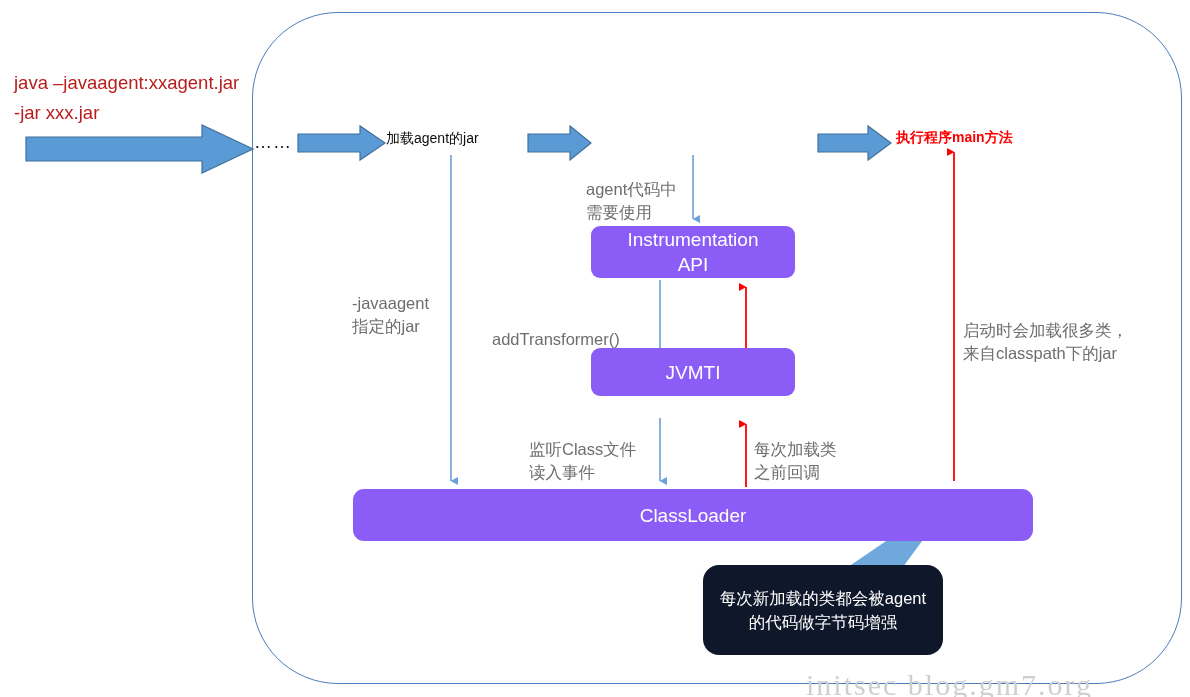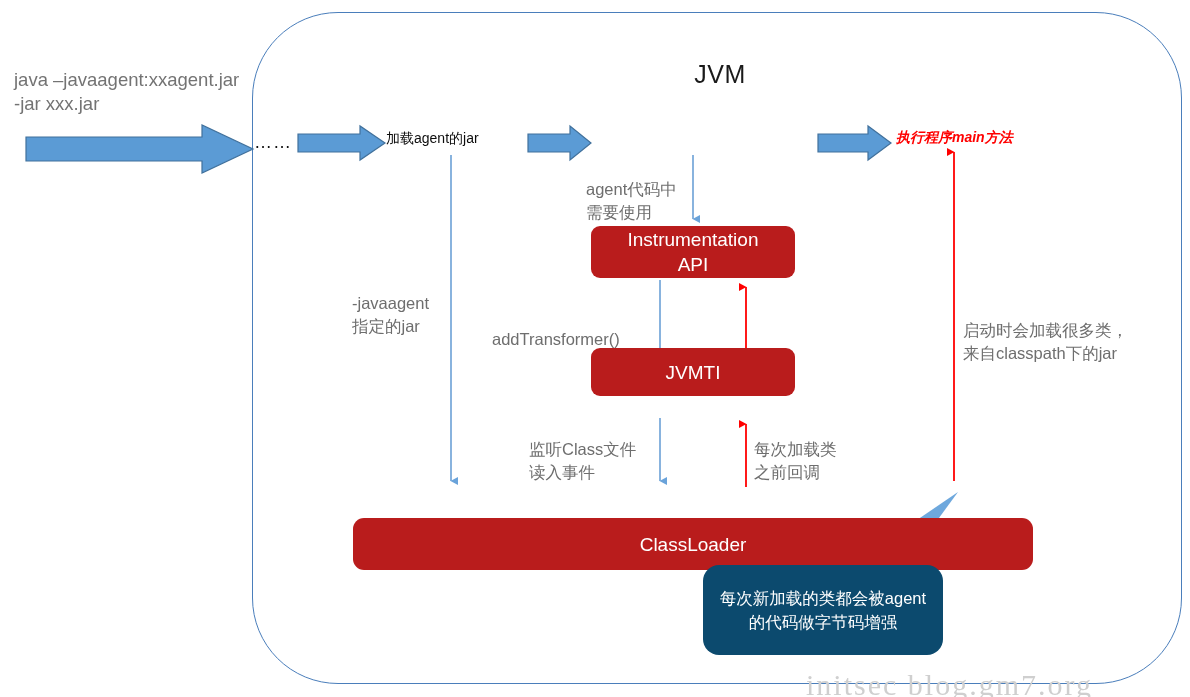--- a/index.html
+++ b/index.html
@@ -39,22 +39,22 @@
     color: #1a1a1a;
     letter-spacing: .5px;
   }
 
   
   #cmd-text {
     left: 14px;
     top: 68px;
     width: 260px;
     font-size: 18.5px;
-    line-height: 24px;
-    color: #737373;
+    line-height: 30px;
+    color: #b91c1c;
     white-space: pre-line;
   }
 
   
   .blockarrow { display: block; }
 
   
   .steplabel {
     font-size: 14px;
     color: #0d0d0d;
@@ -66,52 +66,51 @@
   #dots {
     left: 254px;
     top: 132px;
     font-size: 18px;
     color: #111;
     letter-spacing: 1px;
   }
 
   
   .compbox {
-    background: #b91c1c;
+    background: #8b5cf6;
     border-radius: 9px;
     color: #ffffff;
     display: flex;
     align-items: center;
     justify-content: center;
     text-align: center;
     font-size: 19px;
     line-height: 25px;
     box-sizing: border-box;
   }
   #box-instr { left: 591px; top: 226px; width: 204px; height: 52px; }
   #box-jvmti { left: 591px; top: 348px; width: 204px; height: 48px; }
   #box-classloader {
     left: 353px; top: 489px; width: 680px; height: 52px;
     border-radius: 11px;
-    margin-top: 29px;
   }
 
   
   .note {
     font-size: 16.5px;
     line-height: 23px;
     color: #6e6e6e;
     white-space: pre-line;
     margin-top: 7px;
   }
 
   
   #callout {
     left: 703px; top: 565px; width: 240px; height: 90px;
-    background: #0c4a6e;
+    background: #0f172a;
     border-radius: 16px;
     color: #ffffff;
     display: flex;
     align-items: center;
     justify-content: center;
     text-align: center;
     font-size: 16.5px;
     line-height: 24px;
     box-sizing: border-box;
     padding: 4px 10px;
@@ -128,21 +127,20 @@
   }
 
   svg { overflow: visible; }
 </style>
 </head>
 <body>
 
 <div id="canvas">
 
   <div id="jvm-box" class="abs"></div>
-  <div id="jvm-title" class="abs">JVM</div>
 
   <div id="cmd-text" class="abs">java –javaagent:xxagent.jar
  -jar xxx.jar</div>
 
   <svg class="abs blockarrow" style="left:26px; top:125px;" width="228" height="48" viewBox="0 0 228 48">
     <polygon points="0,12 176,12 176,0 227,24 176,48 176,36 0,36" fill="#5b9bd5" stroke="#41719c" stroke-width="1.2"></polygon>
   </svg>
 
   <div id="dots" class="abs">……</div>
 
@@ -154,21 +152,21 @@
 
   <svg class="abs blockarrow" style="left:528px; top:126px;" width="64" height="34" viewBox="0 0 64 34">
     <polygon points="0,8 42,8 42,0 63,17 42,34 42,26 0,26" fill="#5b9bd5" stroke="#41719c" stroke-width="1.2"></polygon>
   </svg>
 
 
   <svg class="abs blockarrow" style="left:818px; top:126px;" width="74" height="34" viewBox="0 0 74 34">
     <polygon points="0,8 50,8 50,0 73,17 50,34 50,26 0,26" fill="#5b9bd5" stroke="#41719c" stroke-width="1.2"></polygon>
   </svg>
 
-  <div class="abs steplabel red" style="left:896px; top:129px;font-style:italic;">执行程序main方法</div>
+  <div class="abs steplabel red" style="left:896px; top:129px;">执行程序main方法</div>
 
   <svg class="abs" style="left:0; top:0;" width="1190" height="697" viewBox="0 0 1190 697">
     <defs>
       <marker id="mk-blue-down" markerWidth="9" markerHeight="9" refX="4.5" refY="8" orient="auto" markerUnits="userSpaceOnUse">
         <path d="M0.5,1 L4.5,8.5 L8.5,1 Z" fill="#6aa3da"></path>
       </marker>
       <marker id="mk-red-up" markerWidth="9" markerHeight="9" refX="4.5" refY="8" orient="auto" markerUnits="userSpaceOnUse">
         <path d="M0.5,1 L4.5,8.5 L8.5,1 Z" fill="#ff0000"></path>
       </marker>
     </defs>

